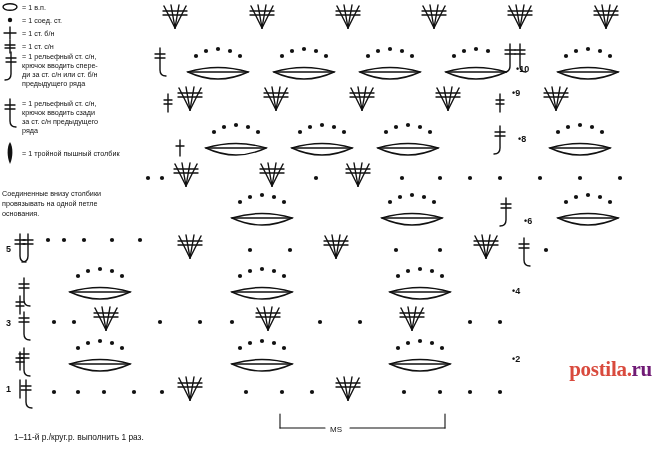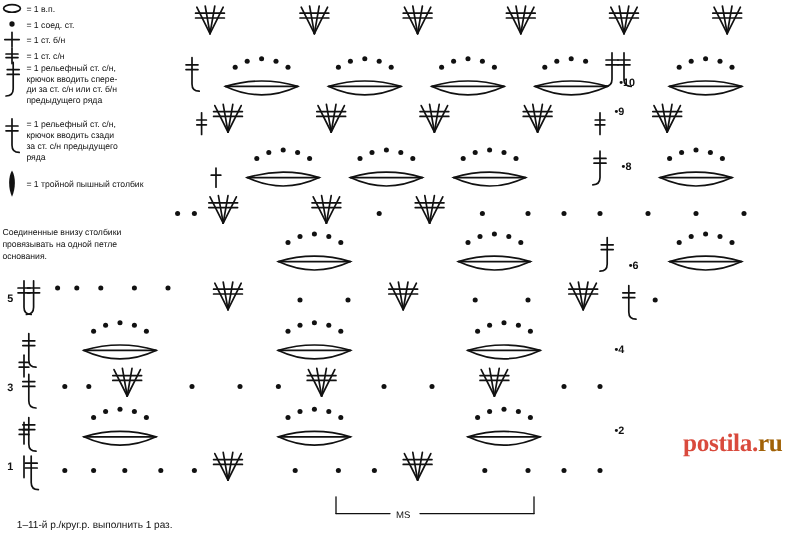--- a/index.html
+++ b/index.html
@@ -58,21 +58,21 @@
     position: absolute;
     right: 8px;
     bottom: 4px;
     font-family: "Liberation Serif", serif;
     font-size: 21px;
     font-weight: bold;
     color: #d94a3d;
     letter-spacing: -0.3px;
     white-space: nowrap;
   }
-  .wm .wm-ru { color: #a16207; }
+  .wm .wm-ru { color: #701a75; }
   .wm .wm-dot { color: #d94a3d; }
   .stitch { stroke: #111111; fill: none; stroke-width: 1.4; stroke-linecap: round; }
   .stitch-fill { fill: #111111; stroke: none; }
   .thin { stroke: #111111; fill: none; stroke-width: 1.1; stroke-linecap: round; }
 </style>
 </head>
 <body>
 
 <div id="root">
 

